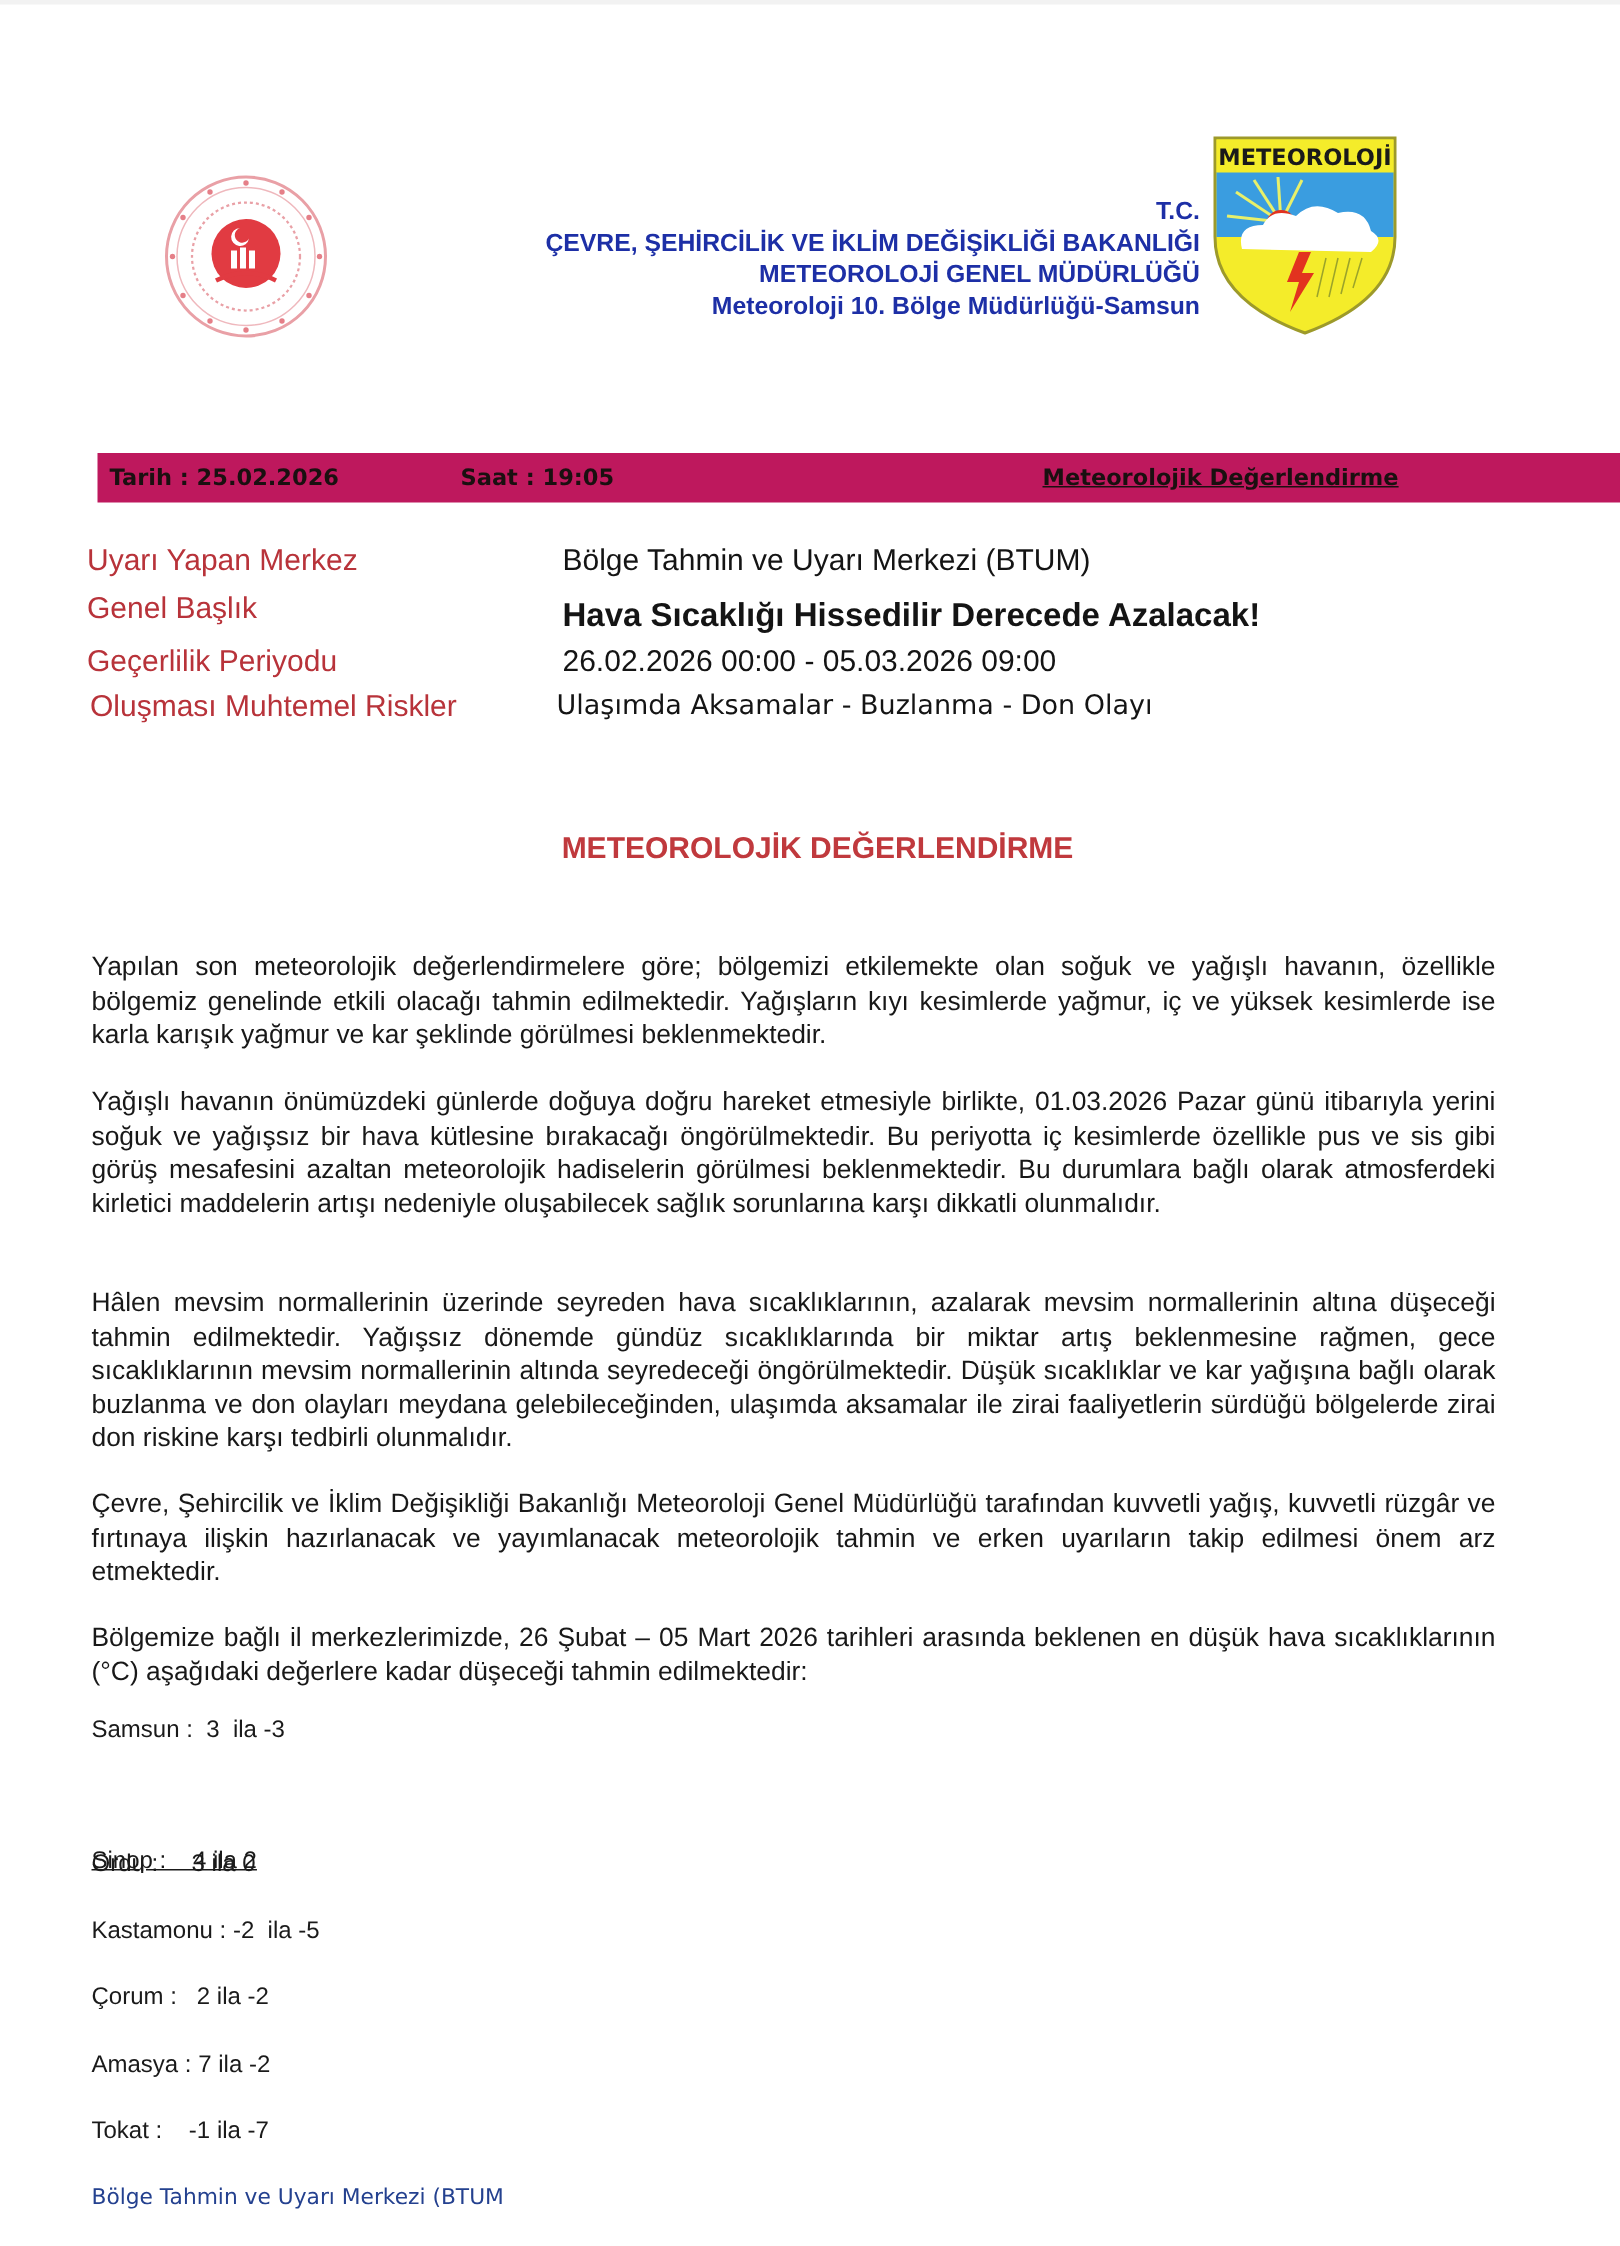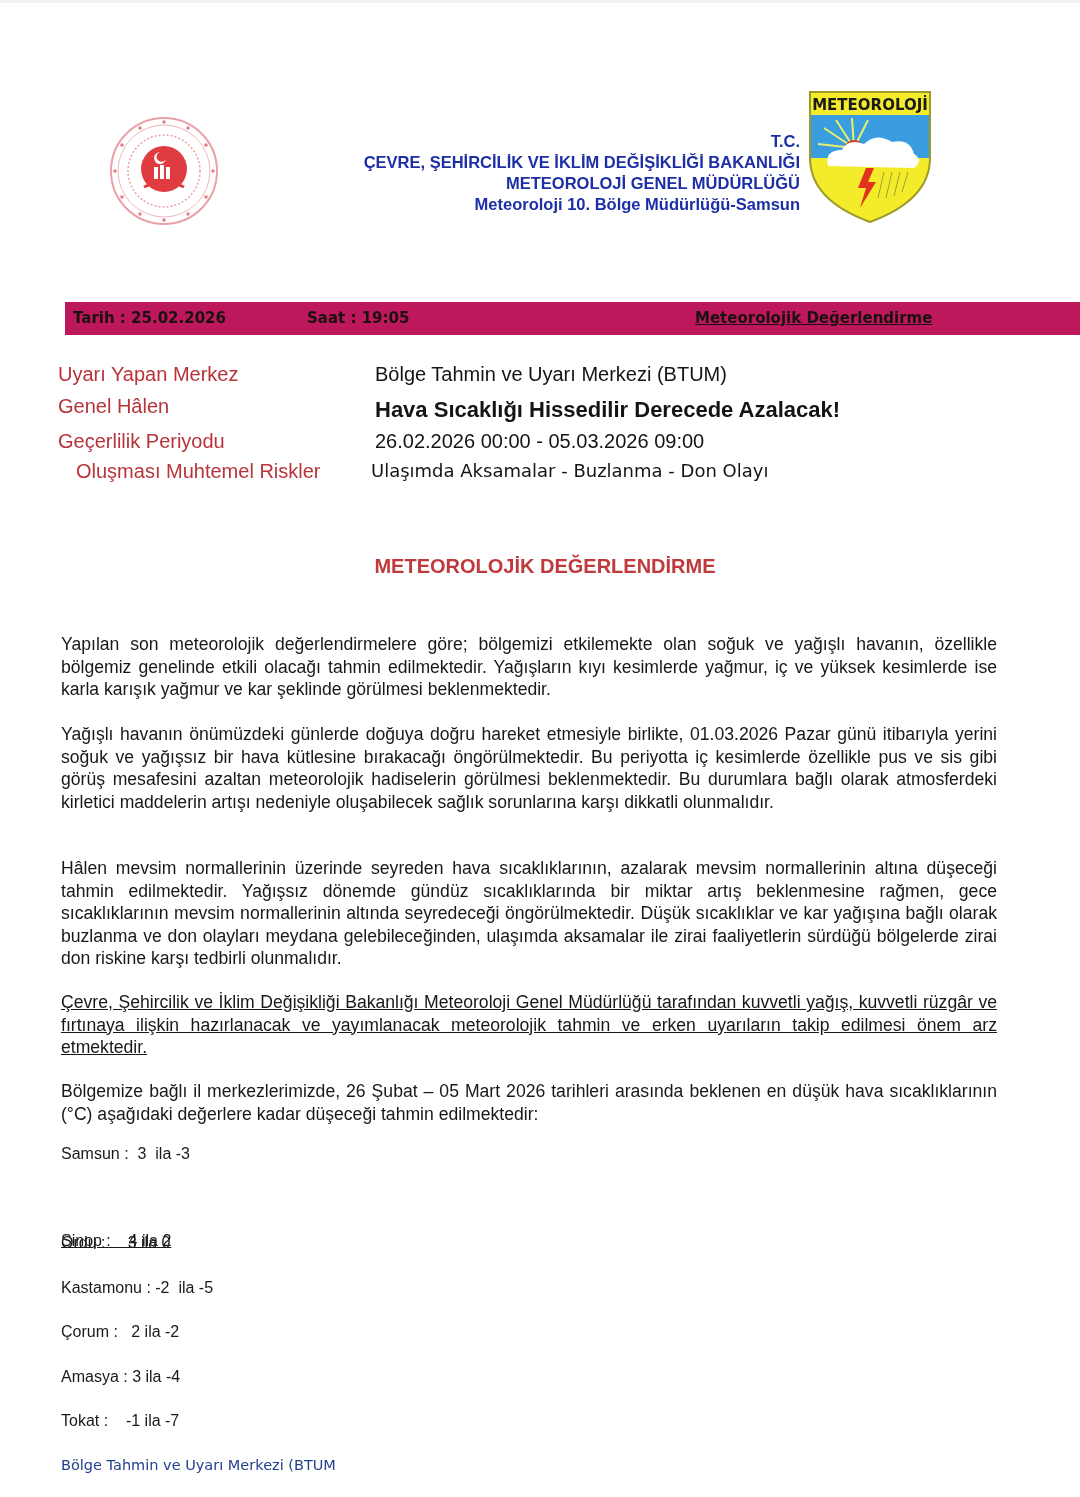--- a/index.html
+++ b/index.html
@@ -26,21 +26,21 @@
     .value { position: absolute; left: 317px; font-size: 20px; color: #141414; white-space: nowrap; }
     .value.bold { font-weight: bold; font-size: 22px; }
     .value.risk { left: 313px; font-size: 18px; font-family: "DejaVu Sans", sans-serif; }
 
     .section-title { position: absolute; left: 0; top: 555px; width: 1090px; text-align: center; color: #c0393d; font-weight: bold; font-size: 20px; }
 
     .body-text { position: absolute; left: 61px; width: 936px; font-size: 17.6px; line-height: 22.5px; text-align: justify; color: #181818; }
     .p1 { top: 633px; }
     .p2 { top: 723px; }
     .p3 { top: 857px; }
-    .p4 { top: 991px; text-decoration: underline; }
+    .p4 { top: 991px; }
     .p5 { top: 1080px; }
 
     .city { position: absolute; left: 61px; font-size: 16px; color: #1a1a1a; white-space: pre; }
     .footer { position: absolute; left: 61px; top: 1457px; font-family: "DejaVu Sans", sans-serif; font-size: 14.5px; color: #24418f; white-space: nowrap; }
   </style>
 </head>
 <body>
 
 <div class="topline"></div>
 
@@ -109,42 +109,42 @@
   <span class="time">Saat : 19:05</span>
   <span class="type">Meteorolojik Değerlendirme</span>
 </div>
 
 <div class="info">
   <div class="row" style="top:3px;">
     <span class="label">Uyarı Yapan Merkez</span>
     <span class="value">Bölge Tahmin ve Uyarı Merkezi (BTUM)</span>
   </div>
   <div class="row" style="top:35px;">
-    <span class="label">Genel Hâlen</span>
+    <span class="label">Genel Başlık</span>
     <span class="value bold" style="top:2px;">Hava Sıcaklığı Hissedilir Derecede Azalacak!</span>
   </div>
   <div class="row" style="top:70px;">
     <span class="label">Geçerlilik Periyodu</span>
     <span class="value">26.02.2026 00:00 - 05.03.2026 09:00</span>
   </div>
   <div class="row" style="top:100px;">
-    <span class="label" style="left:18px;">Oluşması Muhtemel Riskler</span>
+    <span class="label" style="left:2px;">Oluşması Muhtemel Riskler</span>
     <span class="value risk">Ulaşımda Aksamalar - Buzlanma - Don Olayı</span>
   </div>
 </div>
 
 <div class="section-title">METEOROLOJİK DEĞERLENDİRME</div>
 
 <p class="body-text p1" style="margin:0;">Yapılan son meteorolojik değerlendirmelere göre; bölgemizi etkilemekte olan soğuk ve yağışlı havanın, özellikle bölgemiz genelinde etkili olacağı tahmin edilmektedir. Yağışların kıyı kesimlerde yağmur, iç ve yüksek kesimlerde ise karla karışık yağmur ve kar şeklinde görülmesi beklenmektedir.</p>
 <p class="body-text p2" style="margin:0;">Yağışlı havanın önümüzdeki günlerde doğuya doğru hareket etmesiyle birlikte, 01.03.2026 Pazar günü itibarıyla yerini soğuk ve yağışsız bir hava kütlesine bırakacağı öngörülmektedir. Bu periyotta iç kesimlerde özellikle pus ve sis gibi görüş mesafesini azaltan meteorolojik hadiselerin görülmesi beklenmektedir. Bu durumlara bağlı olarak atmosferdeki kirletici maddelerin artışı nedeniyle oluşabilecek sağlık sorunlarına karşı dikkatli olunmalıdır.</p>
 <p class="body-text p3" style="margin:0;">Hâlen mevsim normallerinin üzerinde seyreden hava sıcaklıklarının, azalarak mevsim normallerinin altına düşeceği tahmin edilmektedir. Yağışsız dönemde gündüz sıcaklıklarında bir miktar artış beklenmesine rağmen, gece sıcaklıklarının mevsim normallerinin altında seyredeceği öngörülmektedir. Düşük sıcaklıklar ve kar yağışına bağlı olarak buzlanma ve don olayları meydana gelebileceğinden, ulaşımda aksamalar ile zirai faaliyetlerin sürdüğü bölgelerde zirai don riskine karşı tedbirli olunmalıdır.</p>
 <p class="body-text p4" style="margin:0;">Çevre, Şehircilik ve İklim Değişikliği Bakanlığı Meteoroloji Genel Müdürlüğü tarafından kuvvetli yağış, kuvvetli rüzgâr ve fırtınaya ilişkin hazırlanacak ve yayımlanacak meteorolojik tahmin ve erken uyarıların takip edilmesi önem arz etmektedir.</p>
 <p class="body-text p5" style="margin:0;">Bölgemize bağlı il merkezlerimizde, 26 Şubat – 05 Mart 2026 tarihleri arasında beklenen en düşük hava sıcaklıklarının (°C) aşağıdaki değerlere kadar düşeceği tahmin edilmektedir:</p>
 
 <div class="city" style="top:1145px;">Samsun :  3  ila -3</div>
 <div class="city" style="top:1232px;text-decoration:underline;">Sinop :    4 ila 2</div>
 <div class="city" style="top:1234px;">Ordu :     3 ila 0</div>
 <div class="city" style="top:1279px;">Kastamonu : -2  ila -5</div>
 <div class="city" style="top:1323px;">Çorum :   2 ila -2</div>
-<div class="city" style="top:1368px;">Amasya : 3 ila -4</div>
+<div class="city" style="top:1368px;">Amasya : 7 ila -2</div>
 <div class="city" style="top:1412px;">Tokat :    -1 ila -7</div>
 
 <div class="footer">Bölge Tahmin ve Uyarı Merkezi (BTUM</div>
 
 </body></html>

